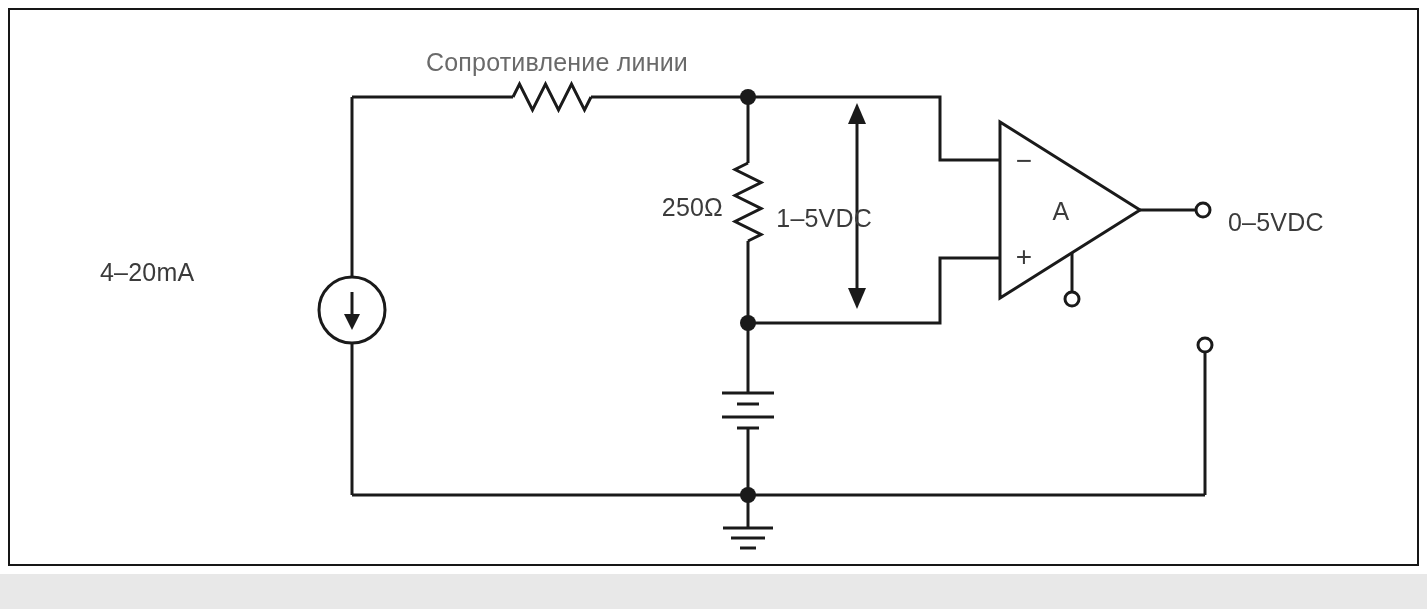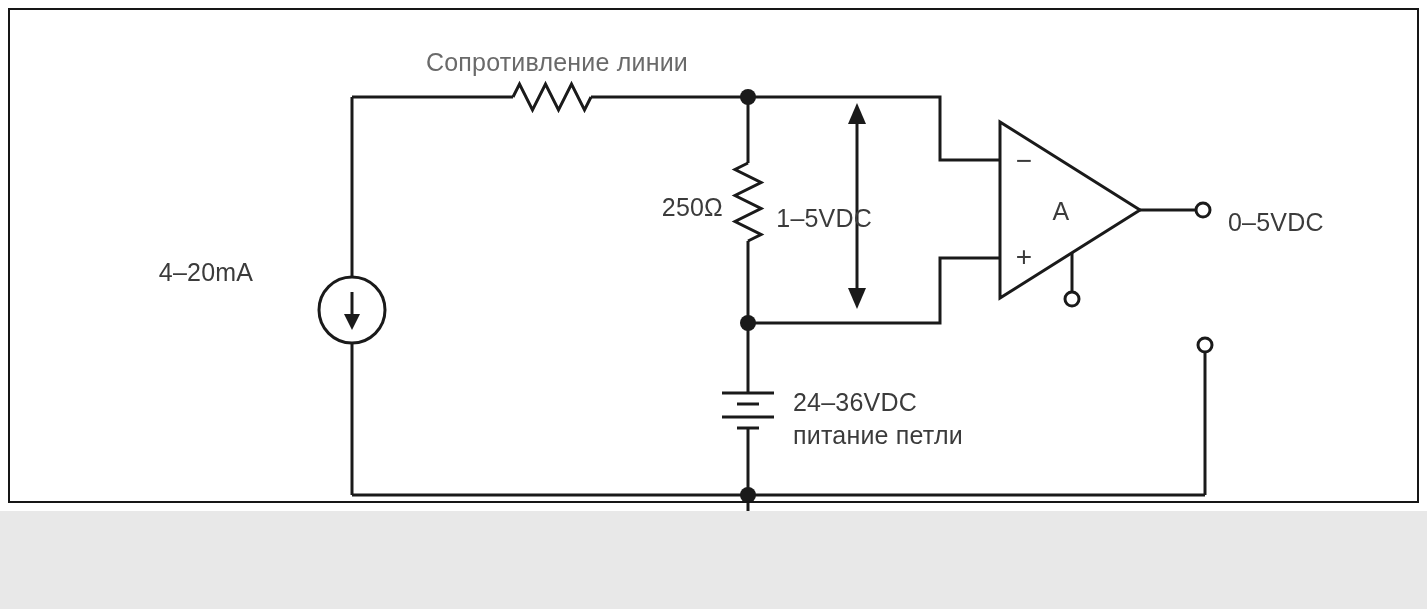--- a/index.html
+++ b/index.html
@@ -9,21 +9,21 @@
     --background:#ffffff;
   }
   *{margin:0;padding:0;box-sizing:border-box;}
   body{
     background:#e8e8e8;
     font-family:"Liberation Sans", sans-serif;
   }
   .canvas{
     position:relative;
     width:1427px;
-    height:511px;
+    height:574px;
     background:var(--background);
     overflow:hidden;
   }
   .frame{
     position:absolute;
     inset:8px;
     border:2px solid #161616;
     pointer-events:none;
   }
   svg{position:absolute;left:0;top:0;}
@@ -36,21 +36,21 @@
     position:absolute;
     color:var(--text_primary);
     font-size:25px;
     white-space:nowrap;
     letter-spacing:0.2px;
   }
   .lbl.secondary{color:var(--text_secondary);}
   .center-xy{transform:translate(-50%,-50%);}
   .center-y{transform:translateY(-50%);}
   .right-anchor{transform:translate(-100%,-50%);}
-  .block-right{text-align:center;line-height:31px;}
+  .block-right{text-align:left;line-height:31px;}
   .block-left{text-align:left;line-height:33px;}
   .opamp-sign{font-size:28px;color:var(--text_primary);}
   .opamp-gain{font-size:25px;color:var(--text_primary);}
 </style>
 </head>
 <body>
 
 <div class="canvas">
 
   <svg width="1427" height="609" viewBox="0 0 1427 609">
@@ -109,23 +109,19 @@
     <div>4–20mA</div>
   </div>
 
   <span class="lbl right-anchor" style="left:723px;top:207px;">250Ω</span>
 
   <span class="lbl right-anchor" style="left:845px;top:218px;margin-left:27px;">1–5VDC</span>
 
   <span class="lbl center-y" style="left:1228px;top:222px;">0–5VDC</span>
 
 
-  <div class="lbl block-left" style="left:793px;top:386px;">
-    <div>24–36VDC</div>
-    <div>питание петли</div>
-  </div>
 
   <span class="lbl opamp-sign center-xy" style="left:1024px;top:161px;">−</span>
   <span class="lbl opamp-sign center-xy" style="left:1024px;top:257px;">+</span>
   <span class="lbl opamp-gain center-xy" style="left:1061px;top:211px;">A</span>
 
   <div class="frame"></div>
 </div>
 
 </body></html>

